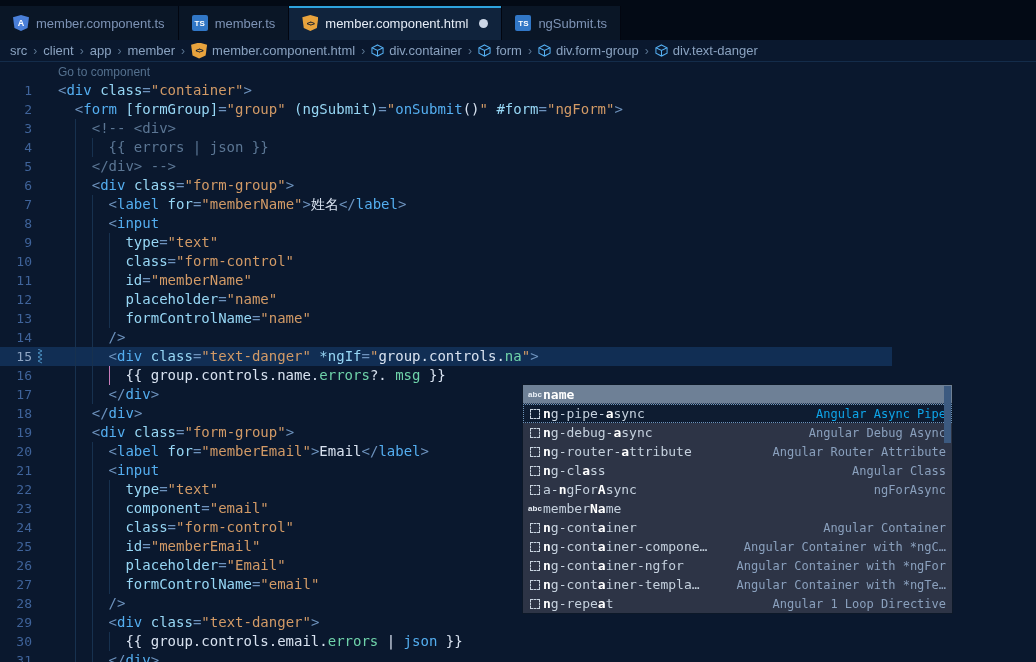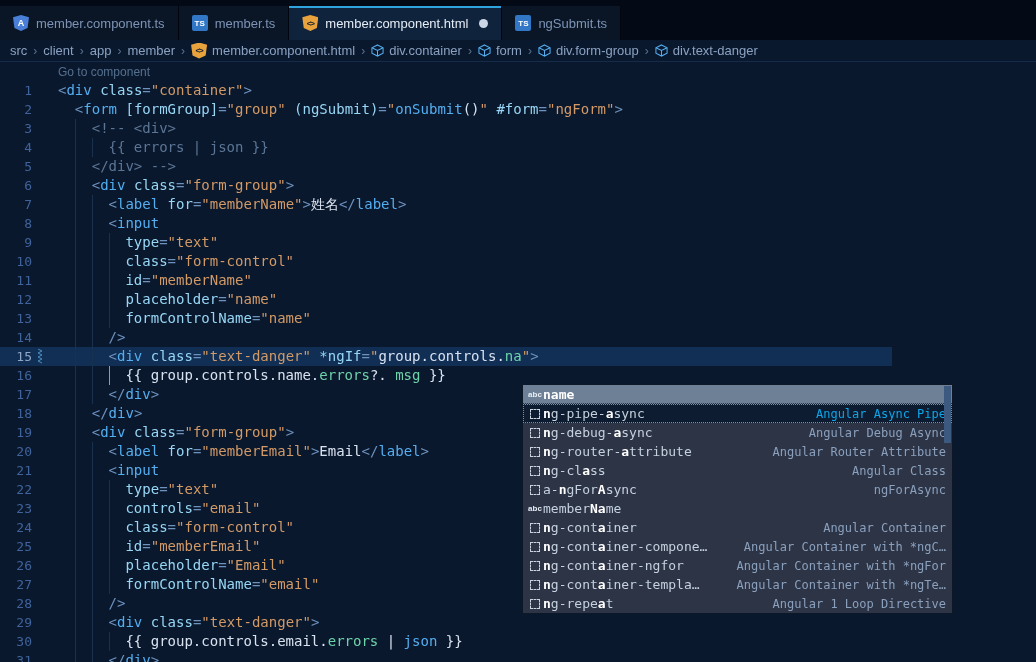--- a/index.html
+++ b/index.html
@@ -189,21 +189,21 @@
       <div class="cline active-line"><div class="guide" style="left: 74.86px;"></div><div class="guide" style="left: 91.72px;"></div><div class="gutter">15</div><span id="squiggle"><svg width="6" height="15" viewBox="0 0 6 15">
             <polyline points="1,0 5,2 1,4 5,6 1,8 5,10 1,12 5,14" fill="none" stroke="#4a90c2" stroke-width="1"></polyline>
           </svg></span><div class="codetext"><span class="tk-w">      </span><span class="tk-p">&lt;</span><span class="tk-t">div</span><span class="tk-w"> </span><span class="tk-a">class</span><span class="tk-p">=</span><span class="tk-s">"text-danger"</span><span class="tk-w"> </span><span class="tk-a">*ngIf</span><span class="tk-p">=</span><span class="tk-s">"</span><span class="tk-w">group.controls.</span><span class="tk-g">na</span><span class="tk-s">"</span><span class="tk-p">&gt;</span></div></div>
       <div class="cline"><div class="guide" style="left: 74.86px;"></div><div class="guide" style="left: 91.72px;"></div><div class="guide pink" style="left: 108.58px;"></div><div class="gutter">16</div><div class="codetext"><span class="tk-w">        {{ group.controls.name.</span><span class="tk-g">errors</span><span class="tk-w">?. </span><span class="tk-g">msg</span><span class="tk-w"> }}</span></div></div>
       <div class="cline"><div class="guide" style="left: 74.86px;"></div><div class="guide" style="left: 91.72px;"></div><div class="gutter">17</div><div class="codetext"><span class="tk-w">      </span><span class="tk-p">&lt;/</span><span class="tk-t">div</span><span class="tk-p">&gt;</span></div></div>
       <div class="cline"><div class="guide" style="left: 74.86px;"></div><div class="gutter">18</div><div class="codetext"><span class="tk-w">    </span><span class="tk-p">&lt;/</span><span class="tk-t">div</span><span class="tk-p">&gt;</span></div></div>
       <div class="cline"><div class="guide" style="left: 74.86px;"></div><div class="gutter">19</div><div class="codetext"><span class="tk-w">    </span><span class="tk-p">&lt;</span><span class="tk-t">div</span><span class="tk-w"> </span><span class="tk-a">class</span><span class="tk-p">=</span><span class="tk-s">"form-group"</span><span class="tk-p">&gt;</span></div></div>
       <div class="cline"><div class="guide" style="left: 74.86px;"></div><div class="guide" style="left: 91.72px;"></div><div class="gutter">20</div><div class="codetext"><span class="tk-w">      </span><span class="tk-p">&lt;</span><span class="tk-t">label</span><span class="tk-w"> </span><span class="tk-a">for</span><span class="tk-p">=</span><span class="tk-s">"memberEmail"</span><span class="tk-p">&gt;</span><span class="tk-w">Email</span><span class="tk-p">&lt;/</span><span class="tk-t">label</span><span class="tk-p">&gt;</span></div></div>
       <div class="cline"><div class="guide" style="left: 74.86px;"></div><div class="guide" style="left: 91.72px;"></div><div class="gutter">21</div><div class="codetext"><span class="tk-w">      </span><span class="tk-p">&lt;</span><span class="tk-t">input</span></div></div>
       <div class="cline"><div class="guide" style="left: 74.86px;"></div><div class="guide" style="left: 91.72px;"></div><div class="guide" style="left: 108.58px;"></div><div class="gutter">22</div><div class="codetext"><span class="tk-w">        </span><span class="tk-a">type</span><span class="tk-p">=</span><span class="tk-s">"text"</span></div></div>
-      <div class="cline"><div class="guide" style="left: 74.86px;"></div><div class="guide" style="left: 91.72px;"></div><div class="guide" style="left: 108.58px;"></div><div class="gutter">23</div><div class="codetext"><span class="tk-w">        </span><span class="tk-a">controls</span><span class="tk-p">=</span><span class="tk-s">"email"</span></div></div>
+      <div class="cline"><div class="guide" style="left: 74.86px;"></div><div class="guide" style="left: 91.72px;"></div><div class="guide" style="left: 108.58px;"></div><div class="gutter">23</div><div class="codetext"><span class="tk-w">        </span><span class="tk-a">component</span><span class="tk-p">=</span><span class="tk-s">"email"</span></div></div>
       <div class="cline"><div class="guide" style="left: 74.86px;"></div><div class="guide" style="left: 91.72px;"></div><div class="guide" style="left: 108.58px;"></div><div class="gutter">24</div><div class="codetext"><span class="tk-w">        </span><span class="tk-a">class</span><span class="tk-p">=</span><span class="tk-s">"form-control"</span></div></div>
       <div class="cline"><div class="guide" style="left: 74.86px;"></div><div class="guide" style="left: 91.72px;"></div><div class="guide" style="left: 108.58px;"></div><div class="gutter">25</div><div class="codetext"><span class="tk-w">        </span><span class="tk-a">id</span><span class="tk-p">=</span><span class="tk-s">"memberEmail"</span></div></div>
       <div class="cline"><div class="guide" style="left: 74.86px;"></div><div class="guide" style="left: 91.72px;"></div><div class="guide" style="left: 108.58px;"></div><div class="gutter">26</div><div class="codetext"><span class="tk-w">        </span><span class="tk-a">placeholder</span><span class="tk-p">=</span><span class="tk-s">"Email"</span></div></div>
       <div class="cline"><div class="guide" style="left: 74.86px;"></div><div class="guide" style="left: 91.72px;"></div><div class="guide" style="left: 108.58px;"></div><div class="gutter">27</div><div class="codetext"><span class="tk-w">        </span><span class="tk-a">formControlName</span><span class="tk-p">=</span><span class="tk-s">"email"</span></div></div>
       <div class="cline"><div class="guide" style="left: 74.86px;"></div><div class="guide" style="left: 91.72px;"></div><div class="gutter">28</div><div class="codetext"><span class="tk-w">      </span><span class="tk-p">/&gt;</span></div></div>
       <div class="cline"><div class="guide" style="left: 74.86px;"></div><div class="guide" style="left: 91.72px;"></div><div class="gutter">29</div><div class="codetext"><span class="tk-w">      </span><span class="tk-p">&lt;</span><span class="tk-t">div</span><span class="tk-w"> </span><span class="tk-a">class</span><span class="tk-p">=</span><span class="tk-s">"text-danger"</span><span class="tk-p">&gt;</span></div></div>
       <div class="cline"><div class="guide" style="left: 74.86px;"></div><div class="guide" style="left: 91.72px;"></div><div class="guide" style="left: 108.58px;"></div><div class="gutter">30</div><div class="codetext"><span class="tk-w">        {{ group.controls.email.</span><span class="tk-g">errors</span><span class="tk-w"> | </span><span class="tk-b">json</span><span class="tk-w"> }}</span></div></div>
       <div class="cline"><div class="guide" style="left: 74.86px;"></div><div class="guide" style="left: 91.72px;"></div><div class="gutter">31</div><div class="codetext"><span class="tk-w">      </span><span class="tk-p">&lt;/</span><span class="tk-t">div</span><span class="tk-p">&gt;</span></div></div>
     </div>
 </div>

